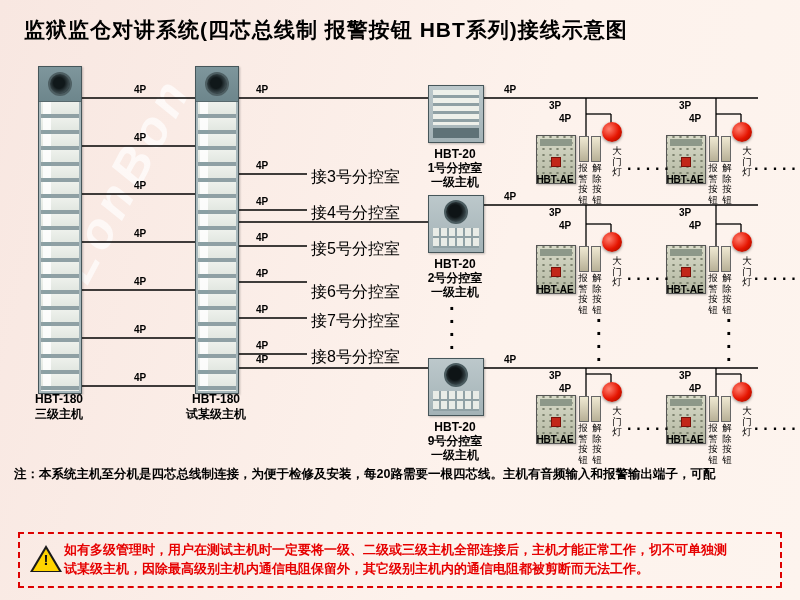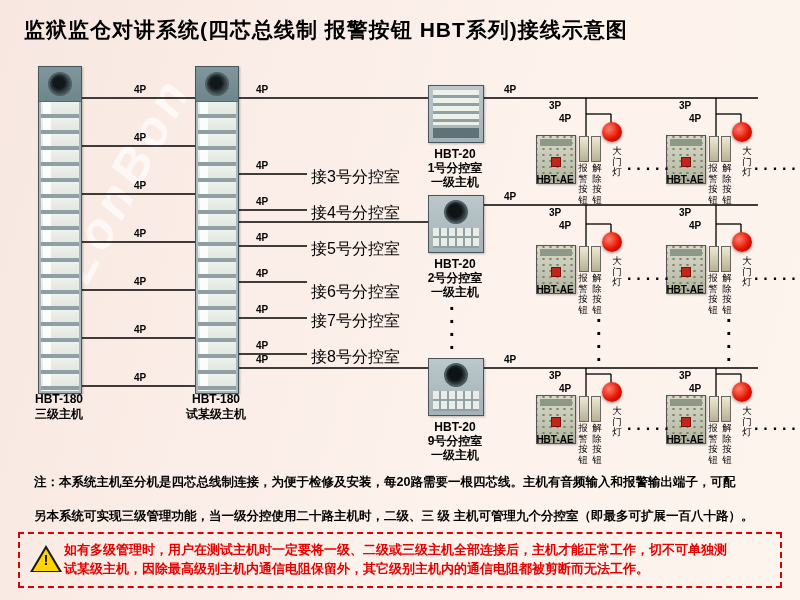--- a/index.html
+++ b/index.html
@@ -52,21 +52,21 @@
   .alarm-label{left:41px;top:41px}
   .release-label{left:55px;top:41px}
   .light{position:absolute;left:66px;top:0;width:20px;height:20px;border-radius:50%;
     background:radial-gradient(circle at 35% 35%,#ff7f6e,#e51400 55%,#8c0f00);box-shadow:0 1px 3px rgba(0,0,0,.45);}
   .light-label{left:75px;top:24px;}
   .panel-name{position:absolute;left:-7px;top:52px;width:52px;text-align:center;font-size:10px;font-weight:bold;}
   
   .hdots{position:absolute;font-size:16px;font-weight:900;letter-spacing:4px;}
   .vdots{position:absolute;font-size:20px;font-weight:900;line-height:13px;white-space:pre;}
   
-  .noteline{position:absolute;left:34px;width:766px;font-size:12.5px;font-weight:bold;line-height:17px;margin-top:8px;}
+  .noteline{position:absolute;left:14px;width:766px;font-size:12.5px;font-weight:bold;line-height:17px;}
   
   #warnbox{position:absolute;left:18px;top:532px;width:760px;height:52px;border:2px dashed #dd0000;}
   .warn-tri{position:absolute;left:30px;top:545px;width:0;height:0;
     border-left:16px solid transparent;border-right:16px solid transparent;border-bottom:27px solid #1a1a1a;}
   .warn-tri::after{content:"";position:absolute;left:-13px;top:4px;
     border-left:13px solid transparent;border-right:13px solid transparent;border-bottom:22px solid #ffd400;}
   .warn-mark{position:absolute;left:41px;top:551px;width:10px;text-align:center;font-size:15px;font-weight:900;color:#111;}
   .warnline{position:absolute;left:64px;width:700px;font-size:13px;font-weight:bold;color:#e60000;line-height:19px;}
 </style>
 </head>
@@ -278,21 +278,20 @@
   <div class="vdots" style="left:596px;top:314px">·
 ·
 ·
 ·</div>
   <div class="vdots" style="left:726px;top:314px">·
 ·
 ·
 ·</div>
 
   <div class="noteline" style="top:466px">注：本系统主机至分机是四芯总线制连接，为便于检修及安装，每20路需要一根四芯线。主机有音频输入和报警输出端子，可配</div>
-  <div class="noteline" style="top:500px">另本系统可实现三级管理功能，当一级分控使用二十路主机时，二级、三 级 主机可管理九个分控室（即最多可扩展一百八十路）。</div>
 
   <div id="warnbox"></div>
   <div class="warn-tri"></div>
   <div class="warn-mark">!</div>
   <div class="warnline" style="top:559px">试某级主机，因除最高级别主机内通信电阻保留外，其它级别主机内的通信电阻都被剪断而无法工作。</div>
   <div class="warnline" style="top:540px">如有多级管理时，用户在测试主机时一定要将一级、二级或三级主机全部连接后，主机才能正常工作，切不可单独测</div>
 
 </div>
 
 </body></html>

